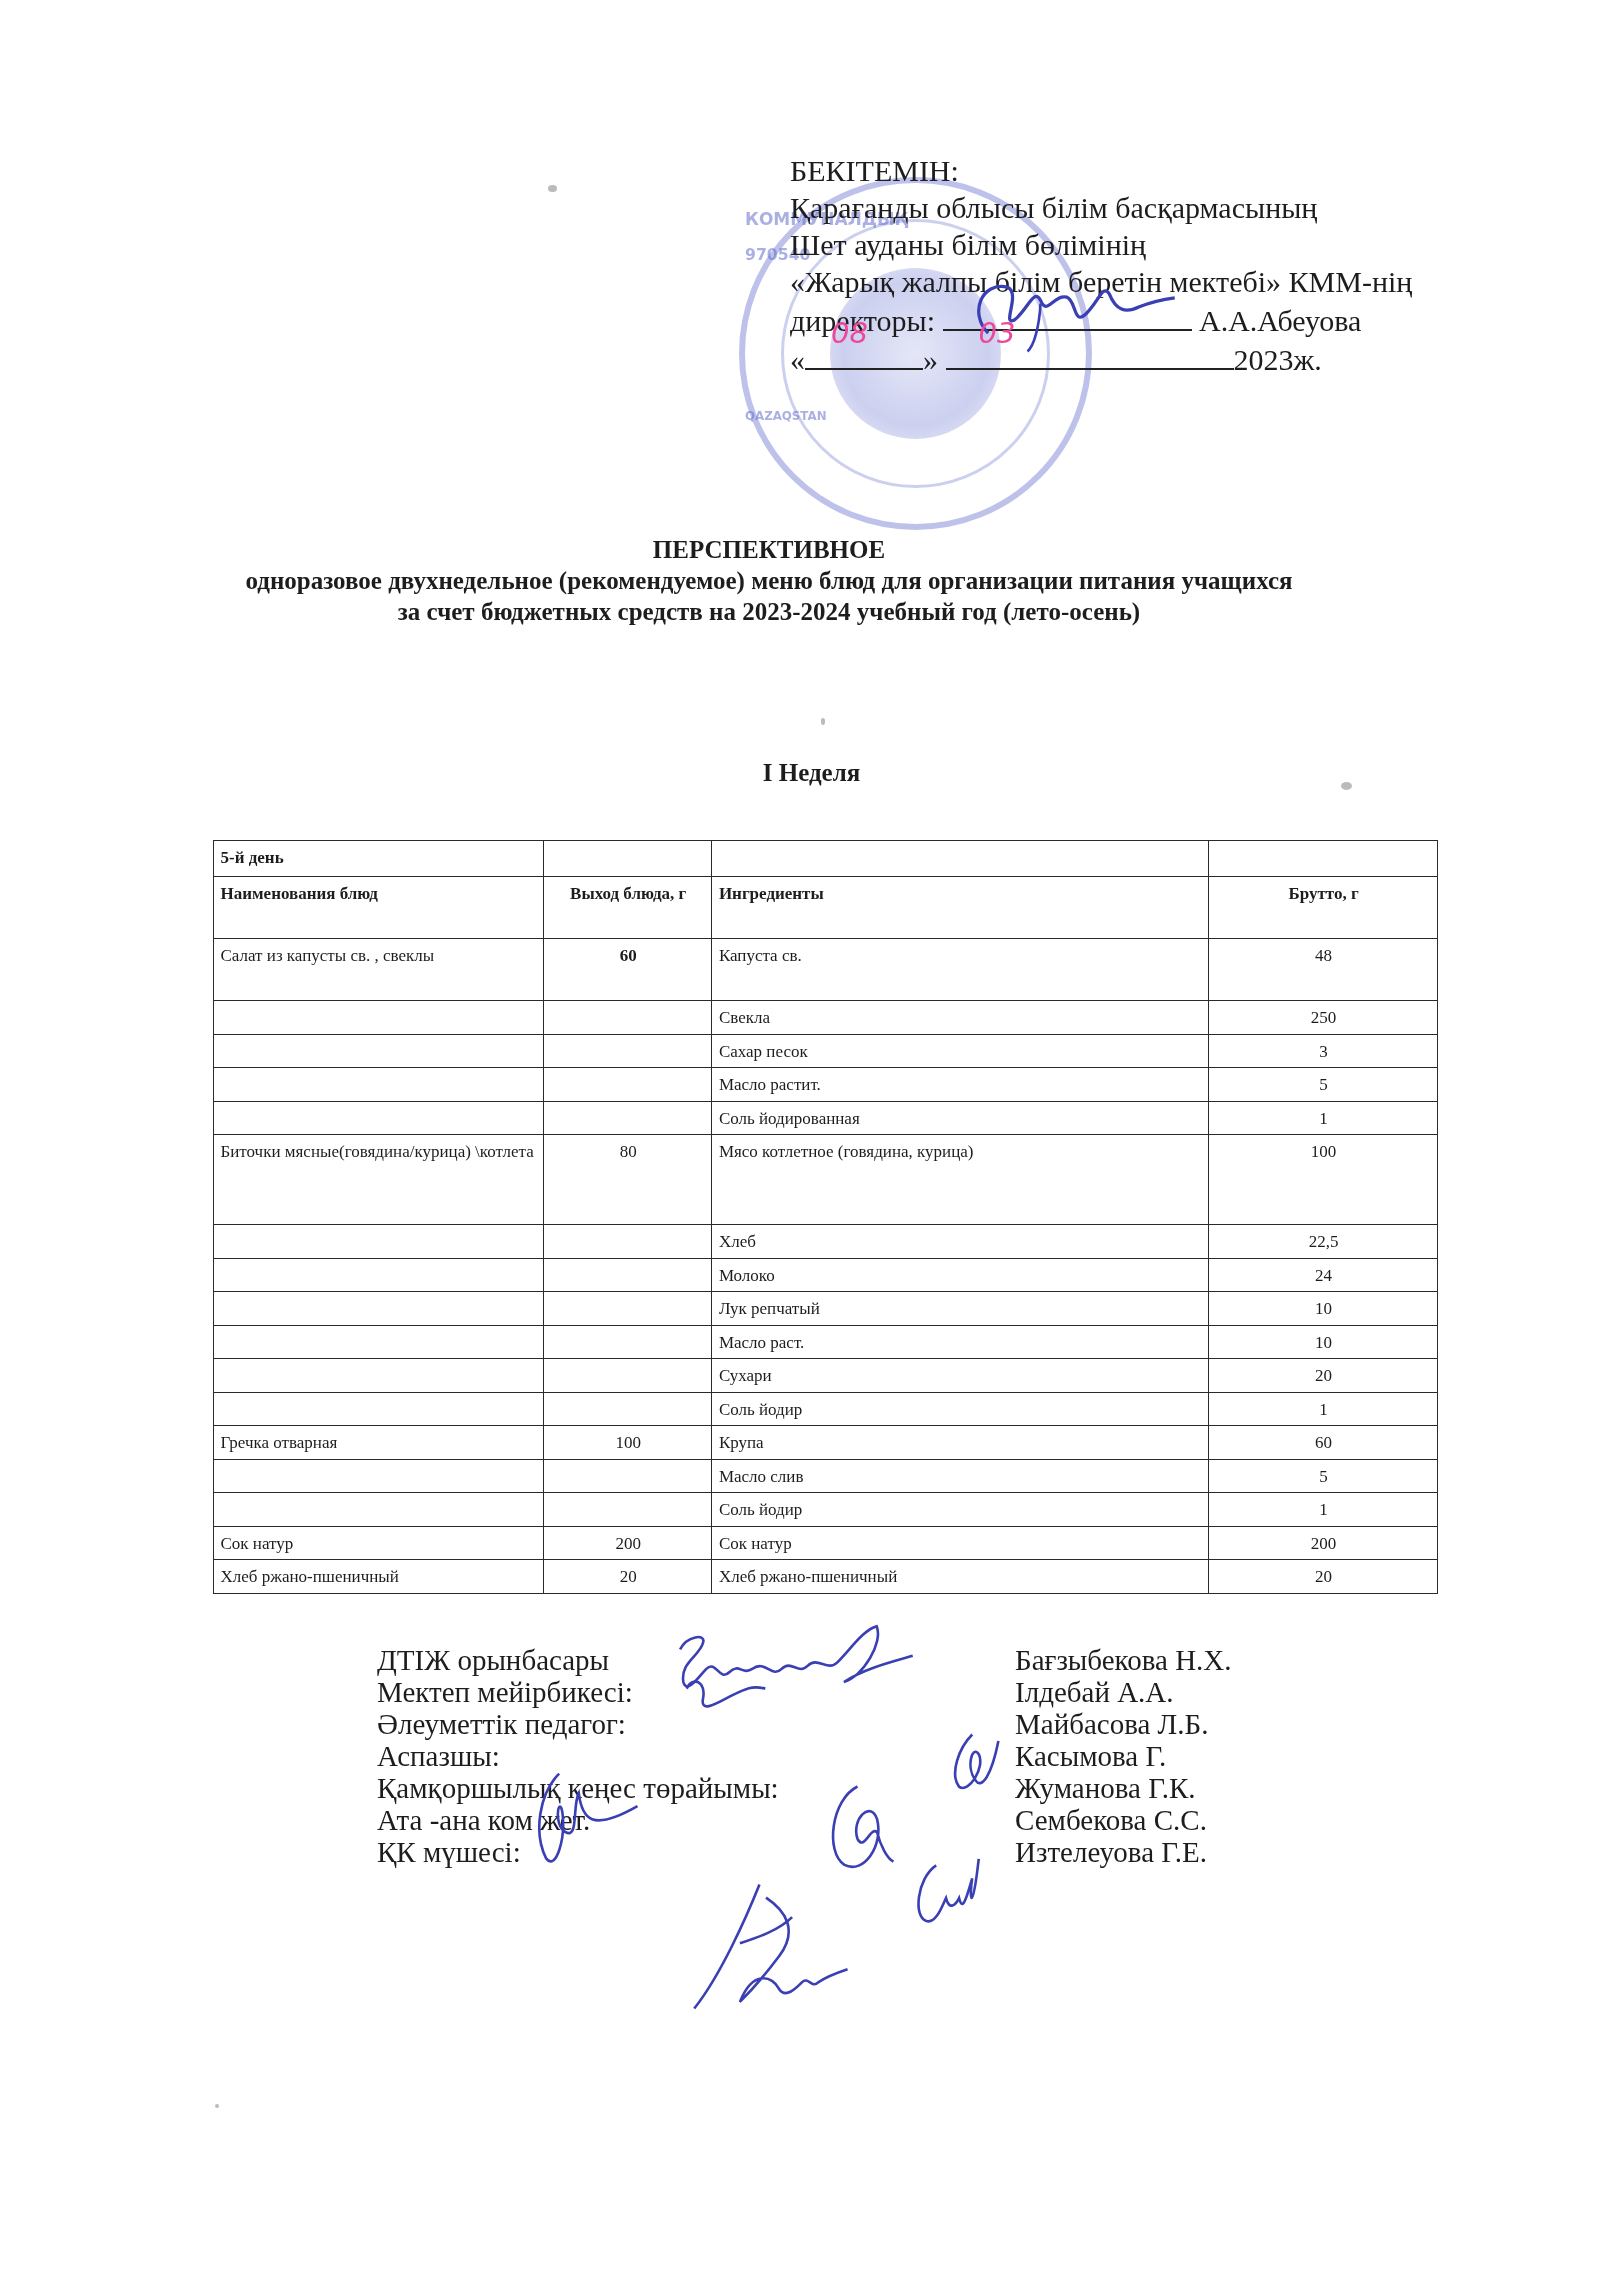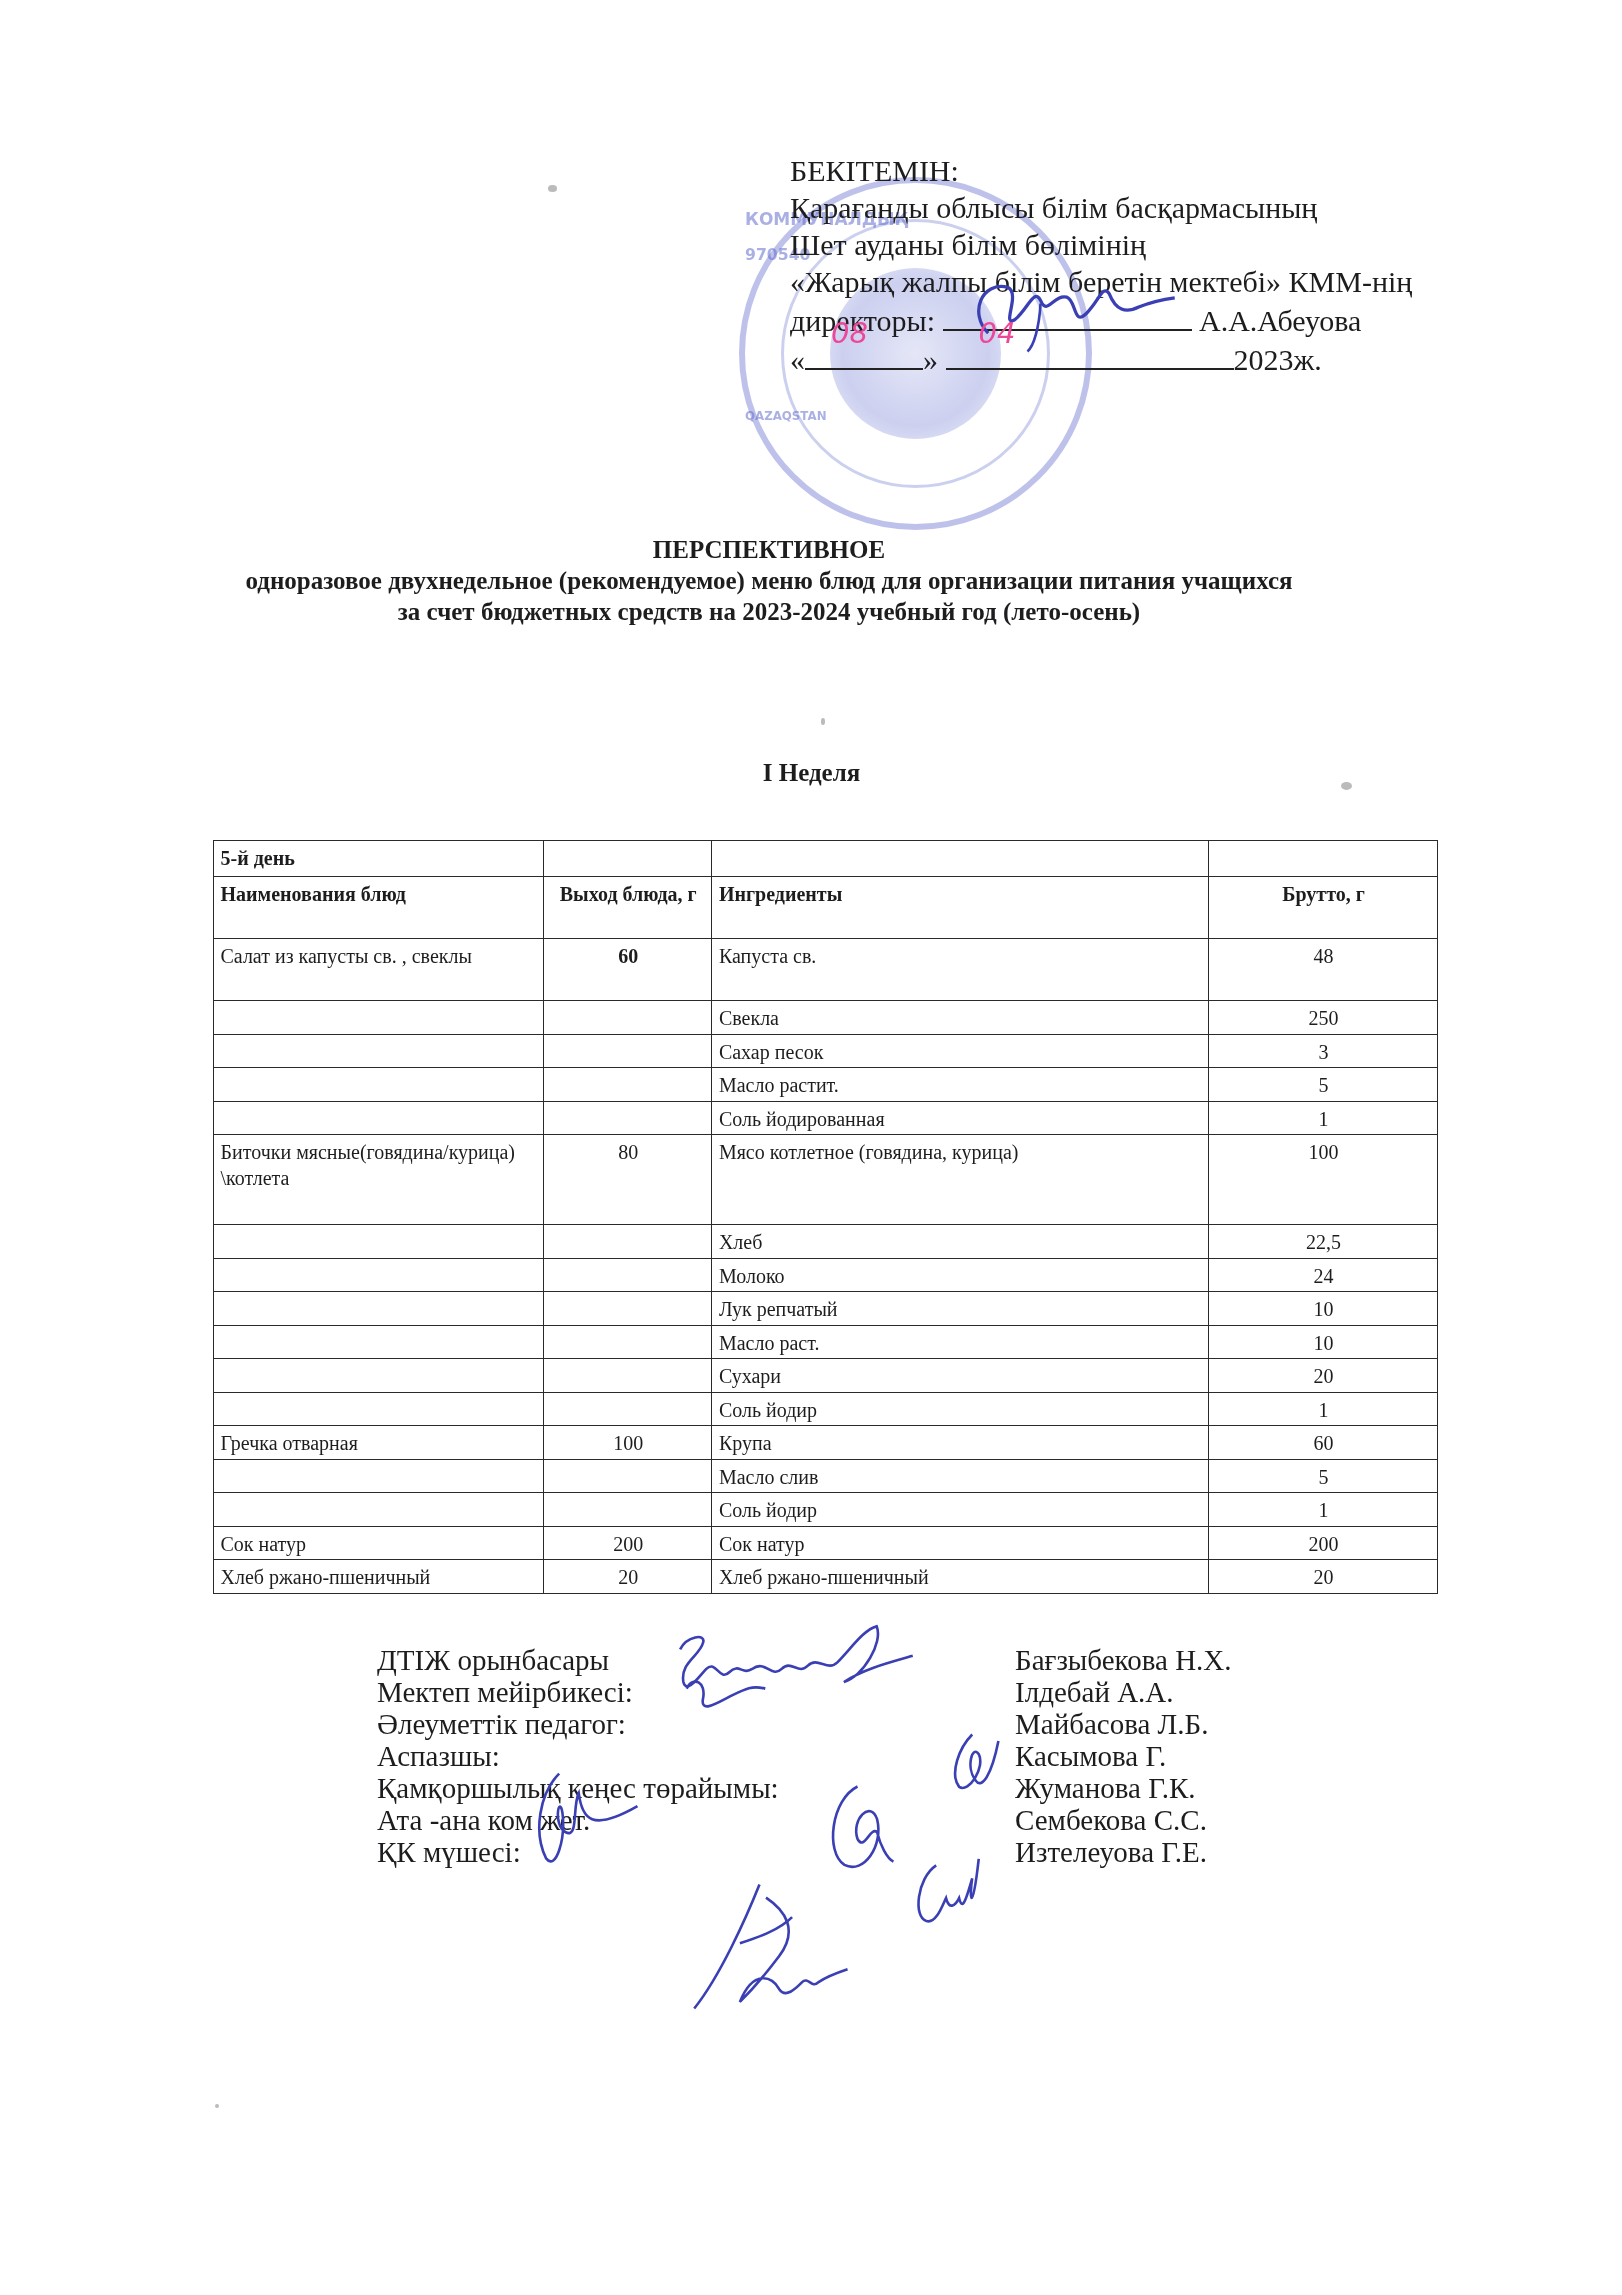--- a/index.html
+++ b/index.html
@@ -28,21 +28,21 @@
     border-radius: 50%; background: radial-gradient(circle, rgba(110,120,210,0.18) 0%, rgba(110,120,210,0.35) 60%, rgba(110,120,210,0.1) 100%);
   }
   .stamp-text { position: absolute; width: 100%; text-align: left; color: rgba(100,110,205,0.55); font-family: "DejaVu Sans", sans-serif; font-weight: bold; font-size: 17px; }
   .title-block {
     position: absolute; left: 0; width: 1538px; top: 534px;
     text-align: center; font-weight: bold; font-size: 25px; line-height: 31px;
   }
   .week { position: absolute; left: 0; width: 1623px; top: 759px; text-align: center; font-weight: bold; font-size: 25px; }
   table.menu {
     position: absolute; left: 213px; top: 840px; width: 1213px;
-    border-collapse: collapse; font-size: 20px; line-height: 26px; table-layout: fixed;
+    border-collapse: collapse; font-size: 17px; line-height: 26px; table-layout: fixed;
   }
   table.menu td { border: 1.3px solid #2a2a2a; padding: 3.9px 5.2px 5.2px 6.5px; vertical-align: top; }
   table.menu td.num { text-align: center; }
   table.menu td.c1 { width: 317px; }
   table.menu td.c2 { width: 156px; }
   table.menu td.c3 { width: 484px; }
   table.menu td.c4 { width: 216px; }
   .bold { font-weight: bold; }
   tr.one td { height: 25px; padding-top: 3.9px; padding-bottom: 2.6px; }
   tr.day td { height: 26px; }
@@ -75,21 +75,21 @@
     <span class="uline" style="width:249px;">
       <svg class="scribble" width="216" height="79" style="left:19.6px; top:-26px;" viewBox="0 0 330 120">
         <path d="M40 90 C10 60, 30 10, 70 20 C90 30, 60 80, 80 70 C100 55, 110 20, 120 40 C130 65, 140 30, 160 35 C175 40, 170 80, 190 60 C210 40, 215 15, 225 30 C235 55, 250 60, 270 50 C290 42, 310 38, 325 36" fill="none" stroke="#3a3fb4" stroke-width="5"></path>
         <path d="M120 45 C118 80, 110 110, 100 118" fill="none" stroke="#3a3fb4" stroke-width="4"></path>
       </svg>
     </span>
     <span>А.А.Абеуова</span>
   </div>
   <div>
     <span>«</span><span class="uline" style="width:118px;"><span class="hand" style="left:26px;">08</span></span><span>»</span>
-    <span class="uline" style="width:288px;"><span class="hand" style="left:33px;">04</span></span><span>2023ж.</span>
+    <span class="uline" style="width:288px;"><span class="hand" style="left:33px;">03</span></span><span>2023ж.</span>
   </div>
 </div>
 
 <div class="title-block">
   <div>ПЕРСПЕКТИВНОЕ</div>
   <div>одноразовое двухнедельное (рекомендуемое) меню блюд для организации питания учащихся</div>
   <div>за счет бюджетных средств на 2023-2024 учебный год (лето-осень)</div>
 </div>
 
 <div class="week">I Неделя</div>

